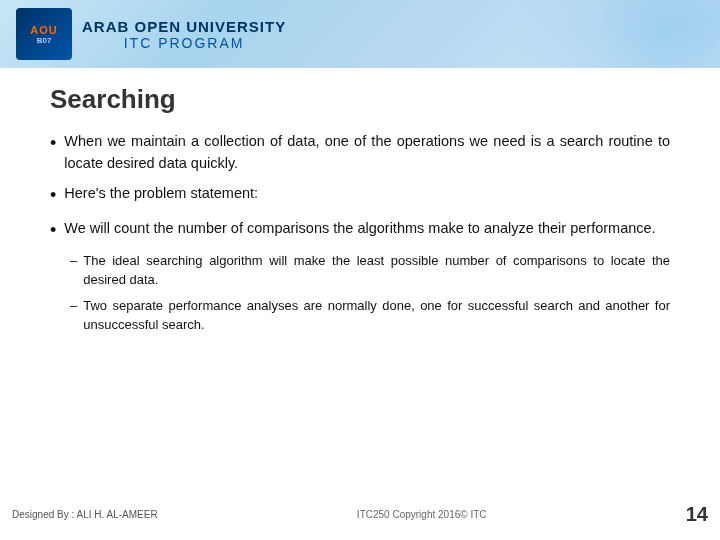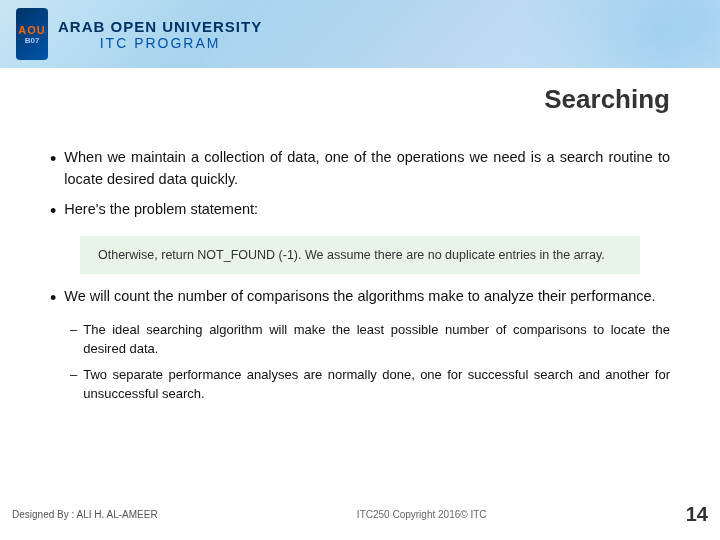--- a/index.html
+++ b/index.html
@@ -35,21 +35,21 @@
     }
 
     .logo-area {
       display: flex;
       align-items: center;
       gap: 10px;
       z-index: 1;
     }
 
     .logo-box {
-      width: 32px;
+      width: 56px;
       height: 52px;
       background: linear-gradient(135deg, #003366, #0055aa);
       border-radius: 4px;
       display: flex;
       flex-direction: column;
       align-items: center;
       justify-content: center;
       font-size: 7px;
       color: white;
       font-weight: bold;
@@ -97,25 +97,25 @@
     }
 
     
     .main-content {
       padding: 10px 50px 30px 50px;
       background: #ffffff;
       flex: 1;
     }
 
     .slide-title {
-      text-align: right;
+      text-align: left;
       font-size: 26px;
       font-weight: bold;
       color: #333;
-      margin-bottom: 32px;
+      margin-bottom: 16px;
       margin-top: 6px;
     }
 
     .bullet-section {
       margin-bottom: 10px;
     }
 
     .bullet-item {
       display: flex;
       align-items: flex-start;
@@ -214,23 +214,20 @@
     <div class="bullet-item">
       <span class="bullet-dot">•</span>
       <span>When we maintain a collection of data, one of the operations we need is a search routine to locate desired data quickly.</span>
     </div>
     <div class="bullet-item">
       <span class="bullet-dot">•</span>
       <span>Here's the problem statement:</span>
     </div>
   </div>
 
-  <div class="highlight-box">
-    <span>Otherwise, return NOT_FOUND (-1). We assume there are no duplicate entries in the array.</span>
-  </div>
 
   <div class="bullet-section">
     <div class="bullet-item">
       <span class="bullet-dot">•</span>
       <span>We will count the number of comparisons the algorithms make to analyze their performance.</span>
     </div>
     <div class="sub-bullet">
       <span class="sub-dash">–</span>
       <span>The ideal searching algorithm will make the least possible number of comparisons to locate the desired data.</span>
     </div>

